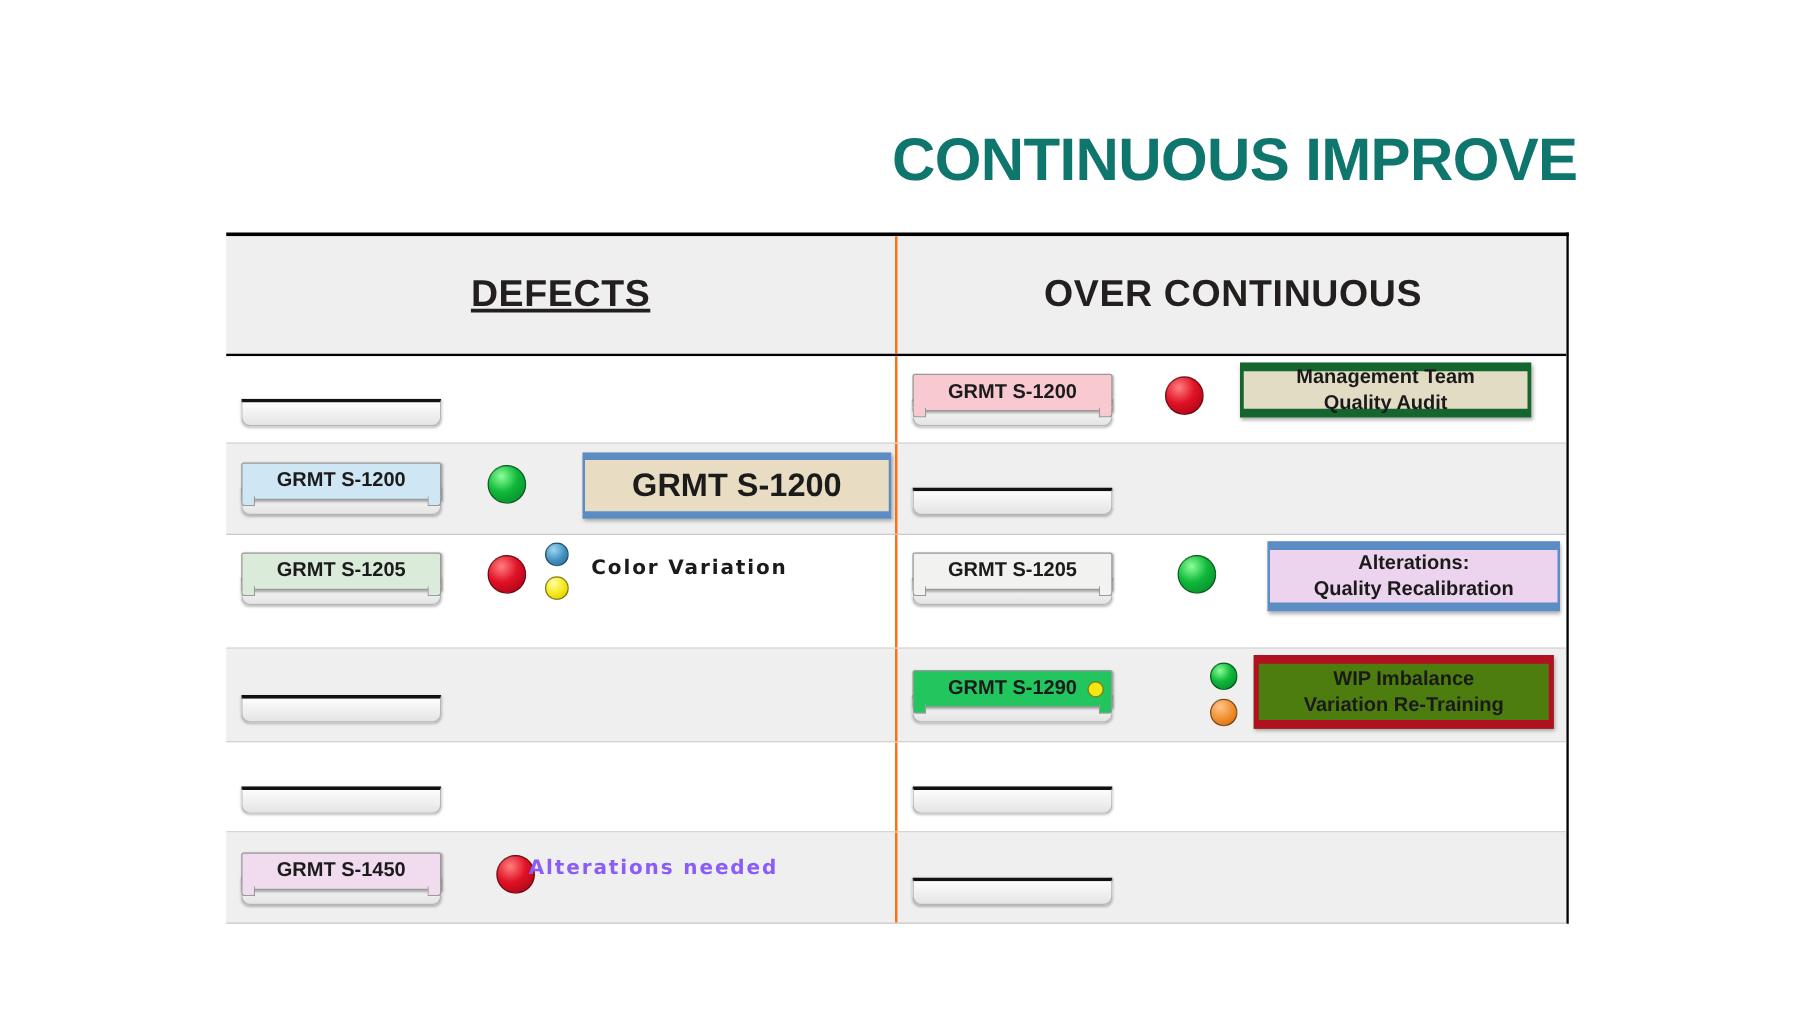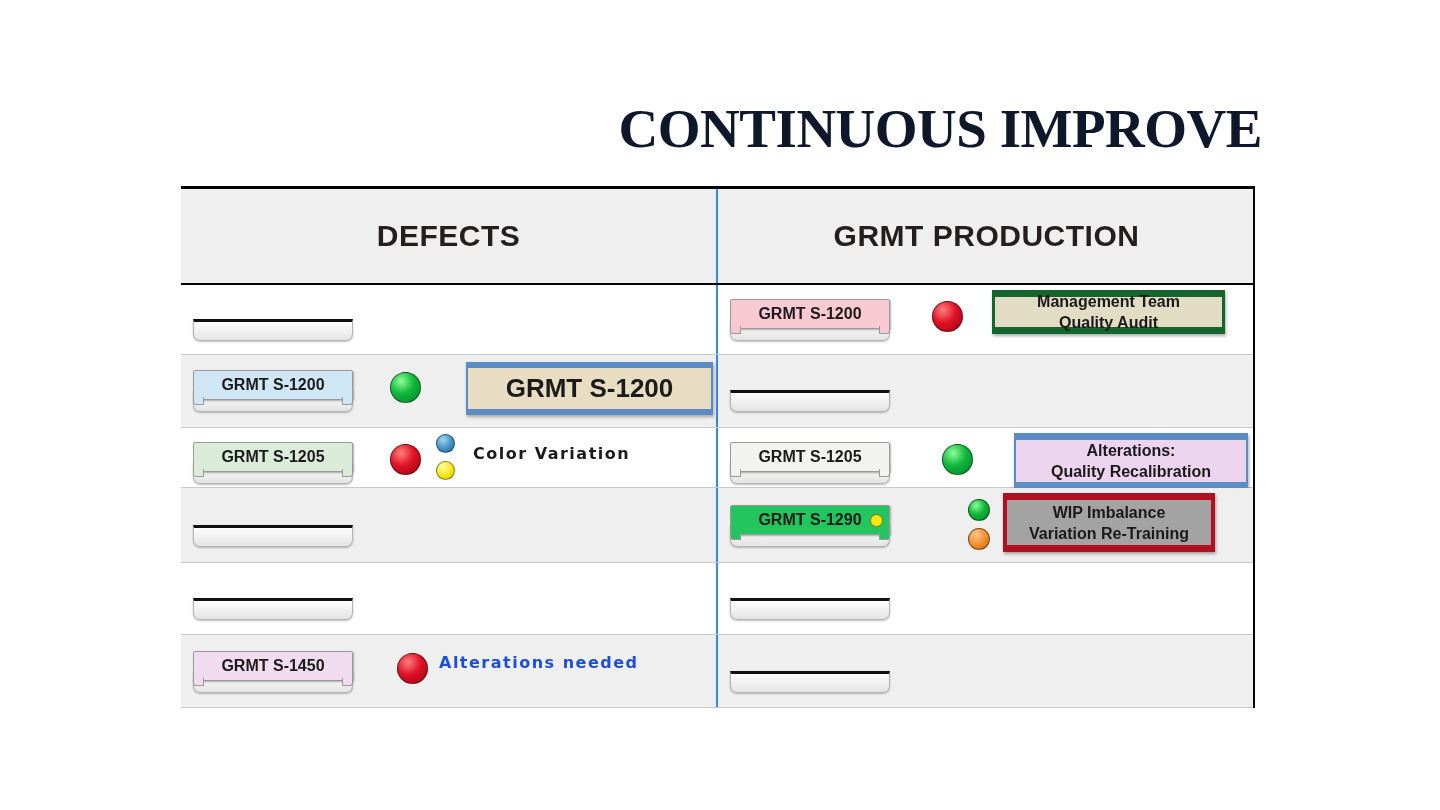--- a/index.html
+++ b/index.html
@@ -22,27 +22,26 @@
     overflow: hidden;
   }
 
   
   #title {
     position: absolute;
     left: 0;
     top: 96px;
     width: 1262px;
     text-align: right;
-    font-size: 55px;
+    font-size: 48px;
     font-weight: bold;
     letter-spacing: -0.5px;
-    color: #0f172a;
+    color: #0f766e;
     white-space: nowrap;
     line-height: 66px;
-    font-family: Liberation Serif, serif;
   }
 
   
   #grid {
     position: absolute;
     left: 181px;
     top: 186px;
     width: 1074px;
     border-top: 3px solid #000;
     border-right: 2px solid #000;
@@ -61,21 +60,21 @@
     border-bottom: 2px solid #000;
     height: 96px;
   }
 
   .cell {
     position: relative;
     flex: 0 0 537px;
     width: 537px;
     height: 100%;
   }
-  .cell.left  { border-right: 2px solid #3b82f6; }
+  .cell.left  { border-right: 2px solid #f97316; text-decoration: underline; }
 
   .header .cell {
     display: flex;
     align-items: center;
     justify-content: center;
     font-size: 30px;
     font-weight: bold;
     color: #231f1f;
     letter-spacing: 0.5px;
   }
@@ -188,21 +187,21 @@
 <body>
 
 <div id="board">
 
   <div id="title">CONTINUOUS IMPROVE</div>
 
   <div id="grid">
 
     <div class="row header">
       <div class="cell left">DEFECTS</div>
-      <div class="cell">GRMT  PRODUCTION</div>
+      <div class="cell">OVER  CONTINUOUS</div>
     </div>
 
     <div class="row plain" style="height:70px">
       <div class="cell left">
         <div class="pocket" style="top:34px"></div>
       </div>
       <div class="cell">
         <div class="pocket" style="top:34px"></div>
         <div class="ticket" style="top:14px;background:#f9c9d2">
           <span>GRMT S-1200</span>
@@ -224,21 +223,21 @@
         <div class="dot big green" style="left:209px;top:17px"></div>
         <div class="bigcard" style="left:285px;top:7px;width:247px;height:53px;background:#e8dcc2;border-top:6px solid #5b8cc4;border-bottom:6px solid #5b8cc4;border-left:2px solid #5b8cc4;border-right:2px solid #5b8cc4">
           <span>GRMT S-1200</span>
         </div>
       </div>
       <div class="cell">
         <div class="pocket" style="top:35px"></div>
       </div>
     </div>
 
-    <div class="row plain" style="height:60px">
+    <div class="row plain" style="height:91px">
       <div class="cell left">
         <div class="pocket" style="top:34px"></div>
         <div class="ticket" style="top:14px;background:#dbebd9">
           <span>GRMT S-1205</span>
         </div>
         <div class="dot big red" style="left:209px;top:16px"></div>
         <div class="dot small blue" style="left:255px;top:6px"></div>
         <div class="dot small yellow" style="left:255px;top:33px"></div>
         <div class="note" style="left:292px;top:16px;color:#1b1b1b">Color Variation</div>
       </div>
@@ -260,21 +259,21 @@
         <div class="pocket" style="top:37px"></div>
       </div>
       <div class="cell">
         <div class="pocket" style="top:37px"></div>
         <div class="ticket" style="top:17px;background:#22c55e">
           <span>GRMT S-1290</span>
           <span class="mini-dot" style="background:#f5e617"></span>
         </div>
         <div class="dot mid green" style="left:250px;top:11px"></div>
         <div class="dot mid orange" style="left:250px;top:40px"></div>
-        <div class="plaque" style="left:285px;top:5px;width:212px;height:59px;background:#a3a3a3;border-top:7px solid #b01020;border-bottom:7px solid #b01020;border-left:4px solid #b01020;border-right:4px solid #b01020">
+        <div class="plaque" style="left:285px;top:5px;width:240px;height:59px;background:#4d7c0f;border-top:7px solid #b01020;border-bottom:7px solid #b01020;border-left:4px solid #b01020;border-right:4px solid #b01020">
           <div>WIP Imbalance</div>
           <div>Variation Re-Training</div>
         </div>
       </div>
     </div>
 
     <div class="row plain" style="height:72px">
       <div class="cell left">
         <div class="pocket" style="top:35px"></div>
       </div>
@@ -283,21 +282,21 @@
       </div>
     </div>
 
     <div class="row alt" style="height:73px">
       <div class="cell left">
         <div class="pocket" style="top:36px"></div>
         <div class="ticket" style="top:16px;background:#f0dcee">
           <span>GRMT S-1450</span>
         </div>
         <div class="dot big red" style="left:216px;top:18px"></div>
-        <div class="note" style="left:258px;top:18px;color:#1d4ed8">Alterations needed</div>
+        <div class="note" style="left:242px;top:18px;color:#8b5cf6">Alterations needed</div>
       </div>
       <div class="cell">
         <div class="pocket" style="top:36px"></div>
       </div>
     </div>
 
   </div>
 </div>
 
 </body></html>

